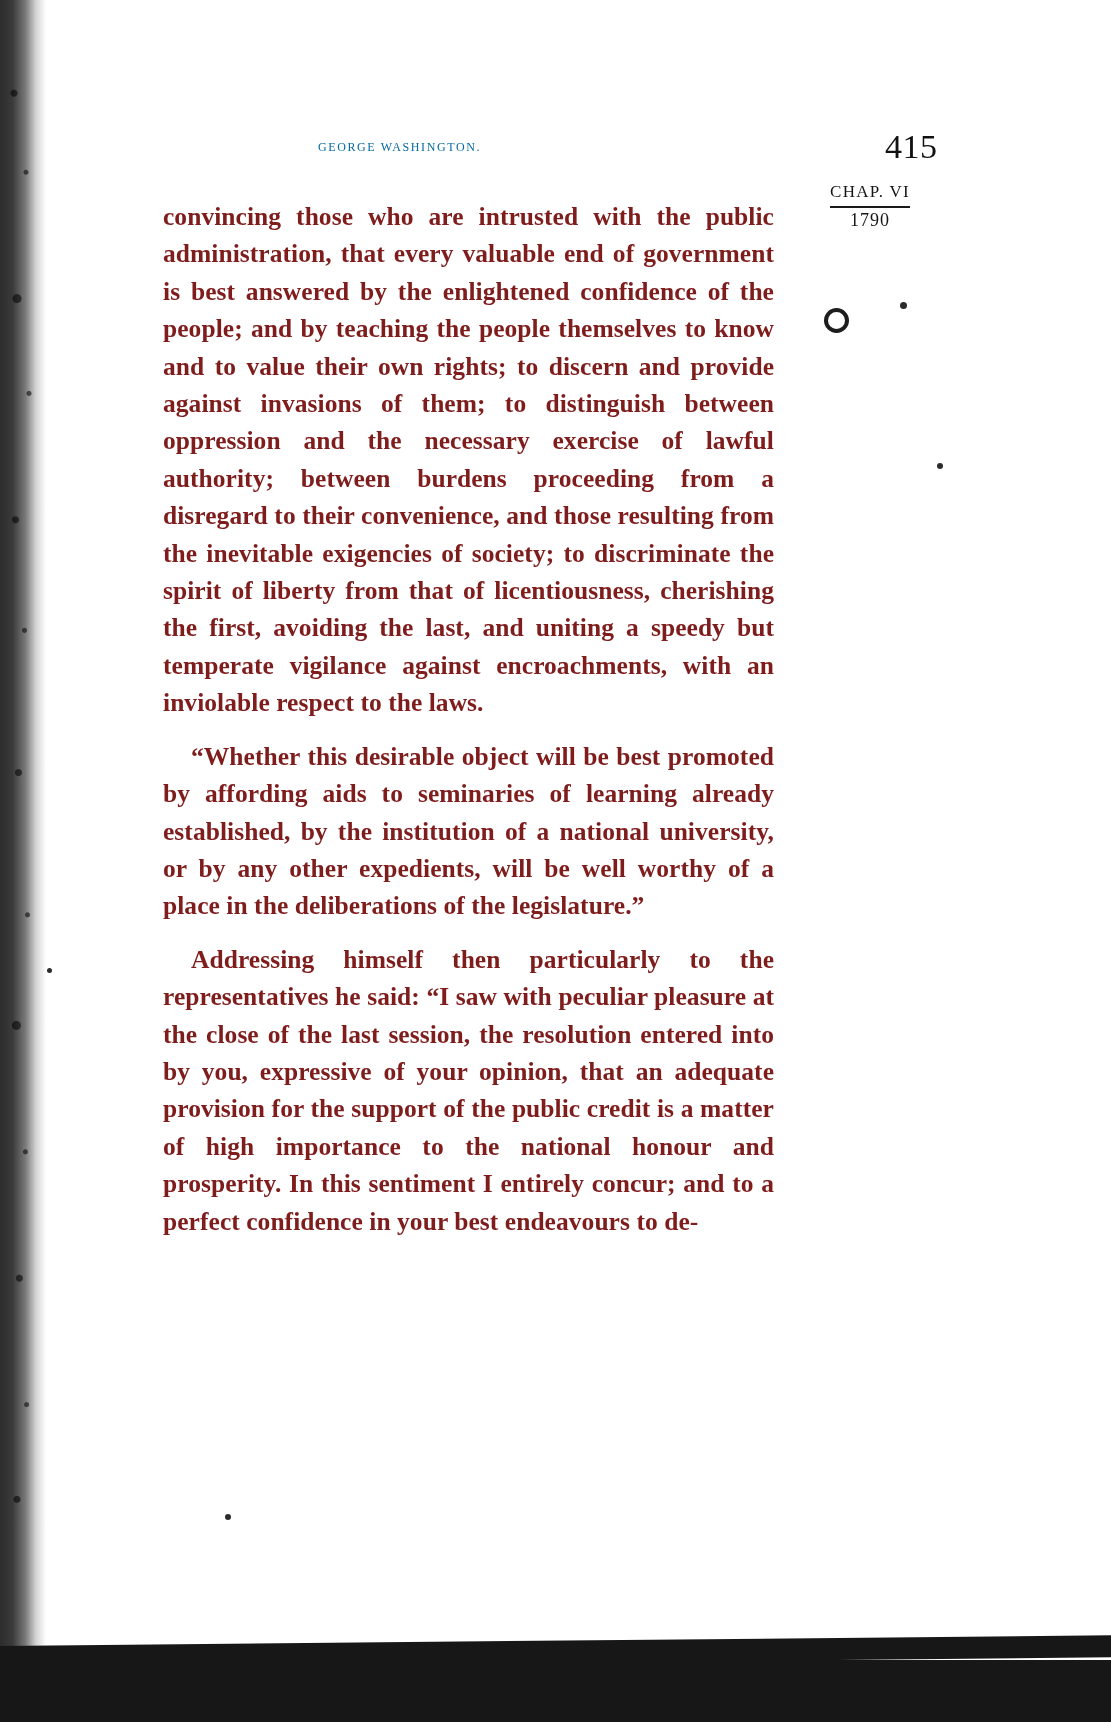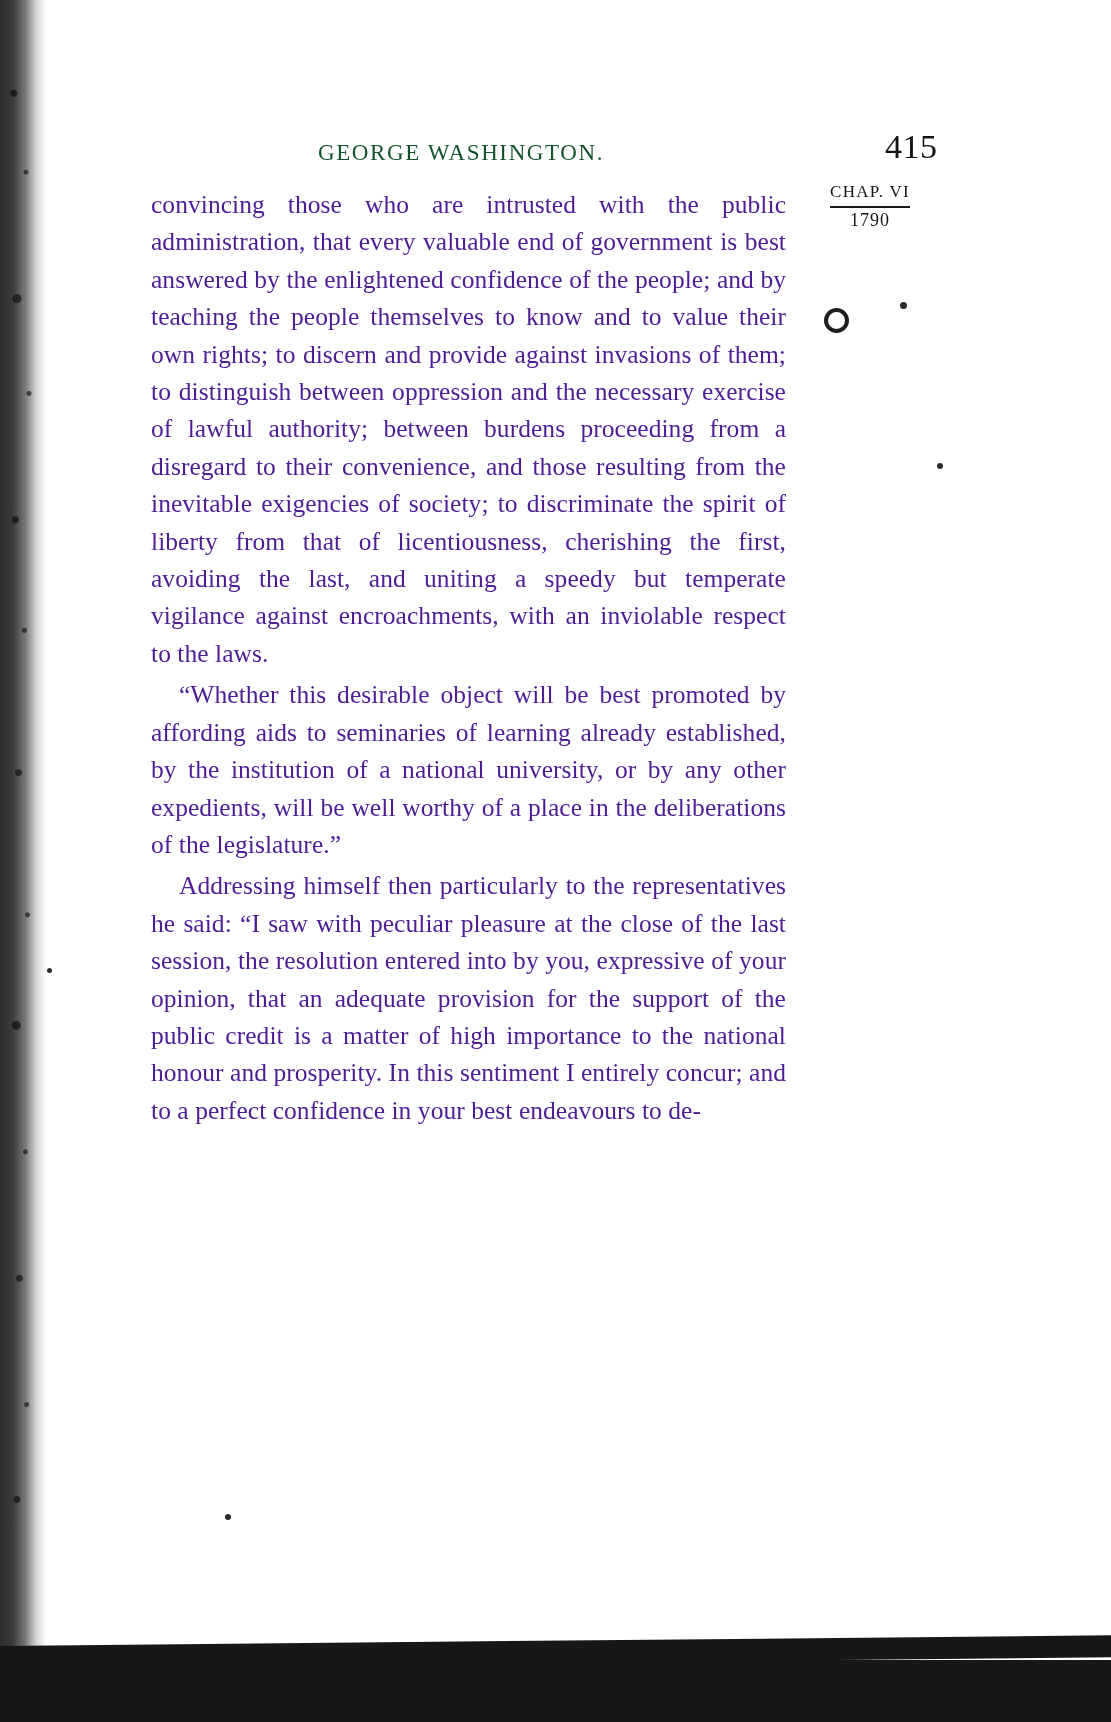--- a/index.html
+++ b/index.html
@@ -81,23 +81,23 @@
     top: 0;
     width: 1111px;
     height: 1722px;
   }
 
   .running-head {
     position: absolute;
     left: 318px;
     top: 140px;
     font-variant: small-caps;
-    font-size: 23px;
+    font-size: 12px;
     letter-spacing: 1.6px;
-    color: #14532d;
+    color: #0369a1;
     white-space: nowrap;
   }
   .folio {
     position: absolute;
     left: 885px;
     top: 128px;
     font-size: 34px;
     color: #111111;
     letter-spacing: 0.5px;
   }
@@ -138,27 +138,28 @@
     border-radius: 50%;
   }
 
   .body-col {
     position: absolute;
     left: 147px;
     top: 182px;
     width: 643px;
   }
   .body-col p {
-    margin: 4px;
+    margin: 16px;
     font-size: 25.5px;
     line-height: 37.4px;
     text-align: justify;
     text-justify: inter-word;
-    color: #4c1d95;
+    color: #7f1d1d;
     letter-spacing: 0.05px;
+    font-weight: bold;
   }
   .body-col p.indent {
     text-indent: 28px;
   }
   .body-col p + p {
     margin-top: 0px;
   }
 </style>
 </head>
 <body>

